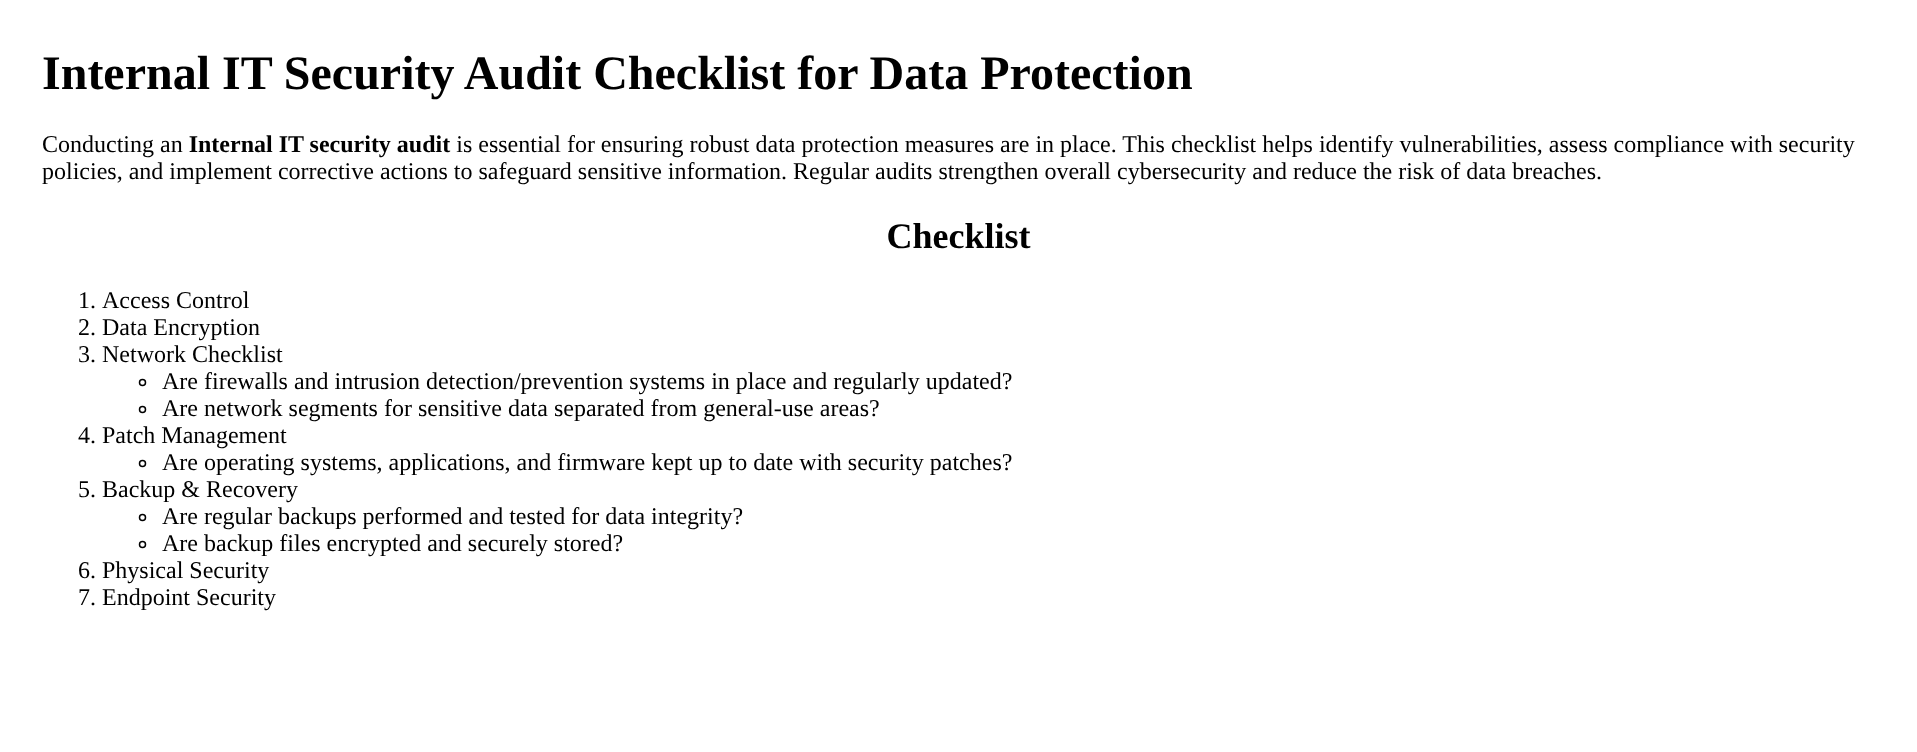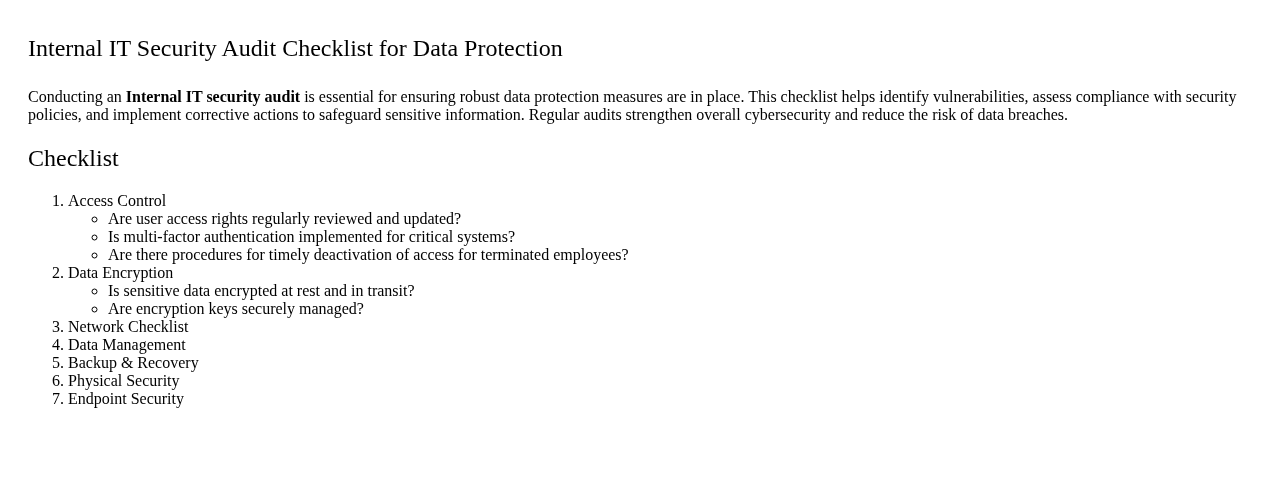--- a/index.html
+++ b/index.html
@@ -3,66 +3,68 @@
   <meta charset="utf-8">
   <style>
     html, body { margin: 0; padding: 0; background: #ffffff; }
     body {
       width: 1278px; height: 501px; overflow: hidden;
       font-family: "Liberation Serif", "DejaVu Serif", serif;
       color: #000; font-size: 16px; line-height: 18px;
       box-sizing: border-box; padding: 0 28px;
     }
     h1 {
-      font-size: 24px; font-weight: normal; margin: 30px 0 0 0;
+      font-size: 32px; font-weight: bold; margin: 30px 0 0 0;
       line-height: 37px;
     }
     p.intro { margin: 48px 0 0 0; margin-top: 21px; line-height: 18px; }
     h2 {
-      font-size: 24px; font-weight: normal; margin: 20px 0 0 0; line-height: 28px;
+      font-size: 24px; font-weight: bold; margin: 20px 0 0 0; line-height: 28px; text-align: center;
     }
     ol.sections { margin: 20px 0 0 0; padding-left: 40px; }
     ol.sections > li { line-height: 18px; }
     ol.sections > li > strong { font-weight: normal; }
     ul.questions { margin: 0; padding-left: 40px; list-style-type: circle; }
     ul.questions > li { line-height: 18px; }
   </style>
 </head>
 <body>
 
 <h1>Internal IT Security Audit Checklist for Data Protection</h1>
 
 <p class="intro"><span>Conducting an </span><strong>Internal IT security audit</strong><span> is essential for ensuring robust data protection measures are in place. This checklist helps identify vulnerabilities, assess compliance with security policies, and implement corrective actions to safeguard sensitive information. Regular audits strengthen overall cybersecurity and reduce the risk of data breaches.</span></p>
 
 <h2>Checklist</h2>
 
 <ol class="sections">
   <li>
     <strong>Access Control</strong>
+  </li>
+  <li>
+    <strong>Data Encryption</strong>
+  </li>
+  <li>
+    <strong>Network Checklist</strong>
     <ul class="questions">
-      <li>Are user access rights regularly reviewed and updated?</li>
-      <li>Is multi-factor authentication implemented for critical systems?</li>
-      <li>Are there procedures for timely deactivation of access for terminated employees?</li>
+      <li>Are firewalls and intrusion detection/prevention systems in place and regularly updated?</li>
+      <li>Are network segments for sensitive data separated from general-use areas?</li>
     </ul>
   </li>
   <li>
-    <strong>Data Encryption</strong>
+    <strong>Patch Management</strong>
     <ul class="questions">
-      <li>Is sensitive data encrypted at rest and in transit?</li>
-      <li>Are encryption keys securely managed?</li>
+      <li>Are operating systems, applications, and firmware kept up to date with security patches?</li>
     </ul>
   </li>
   <li>
-    <strong>Network Checklist</strong>
-  </li>
-  <li>
-    <strong>Data Management</strong>
-  </li>
-  <li>
     <strong>Backup &amp; Recovery</strong>
+    <ul class="questions">
+      <li>Are regular backups performed and tested for data integrity?</li>
+      <li>Are backup files encrypted and securely stored?</li>
+    </ul>
   </li>
   <li>
     <strong>Physical Security</strong>
   </li>
   <li>
     <strong>Endpoint Security</strong>
   </li>
 </ol>
 
 </body></html>

